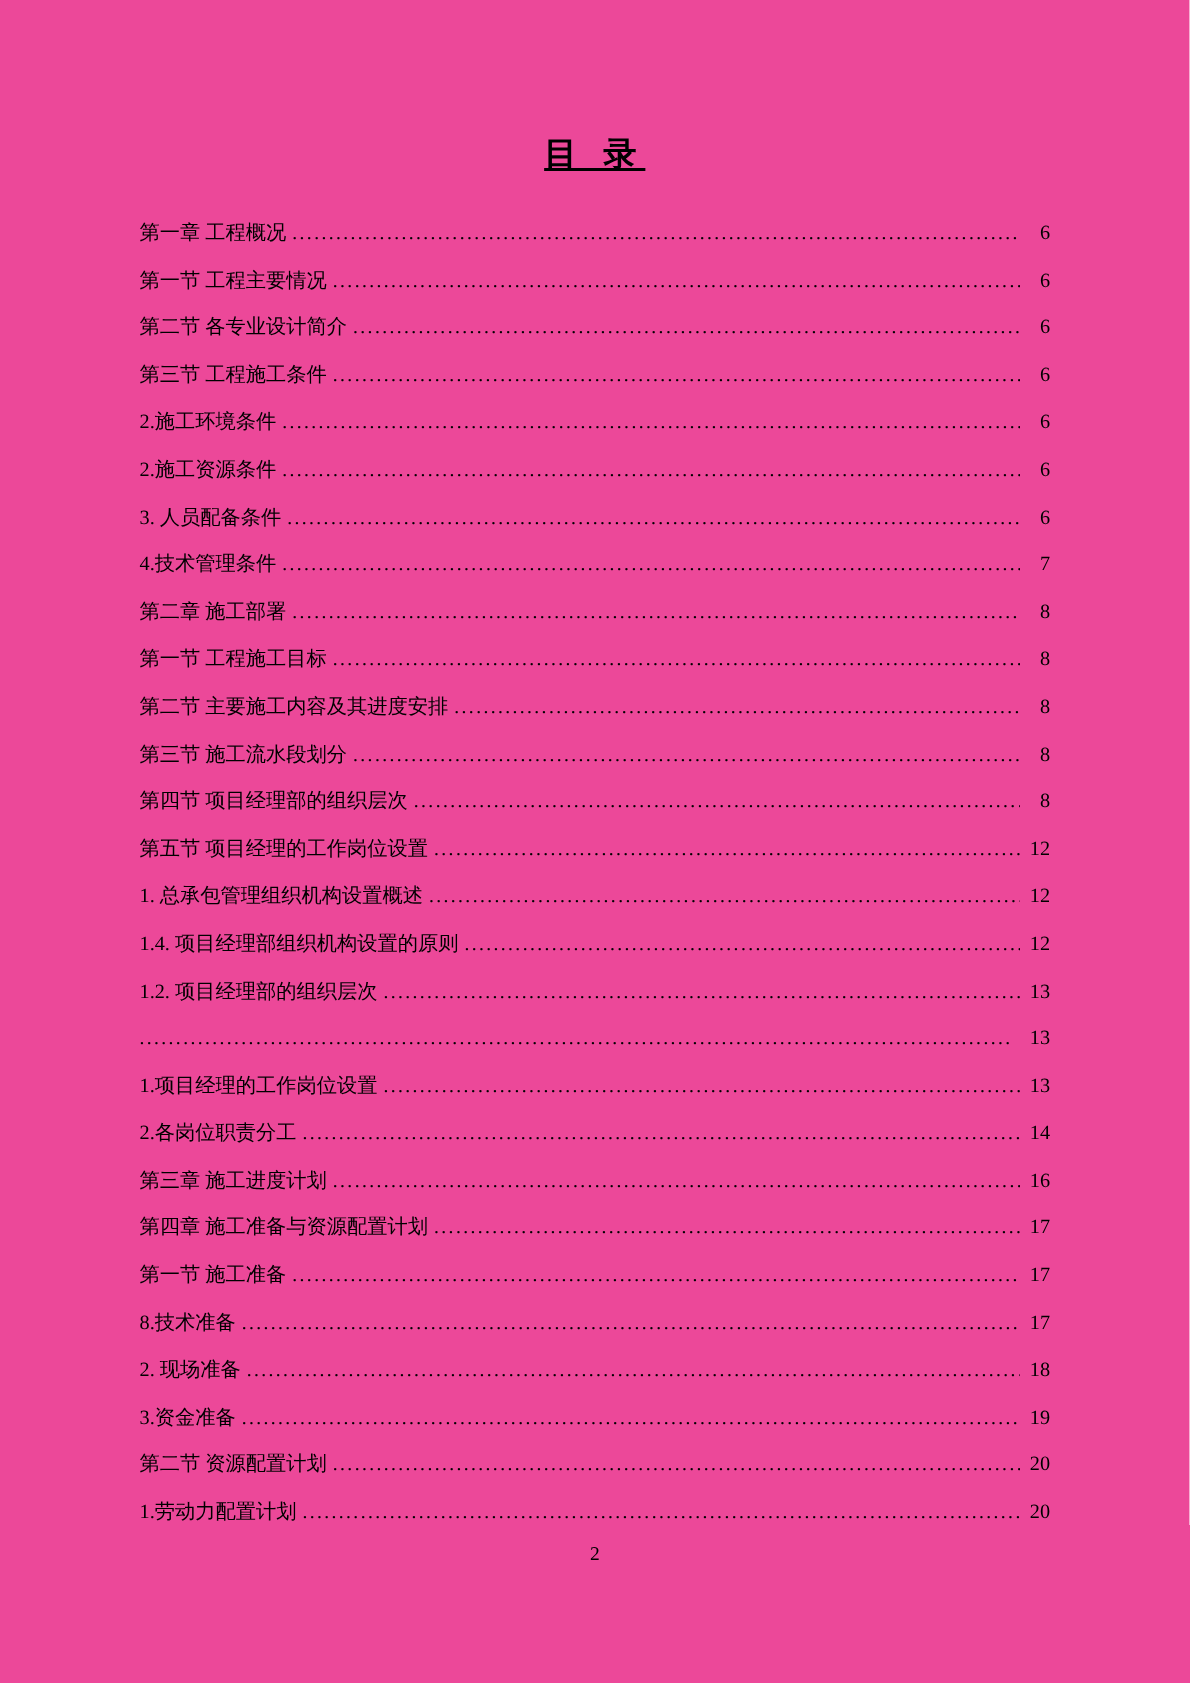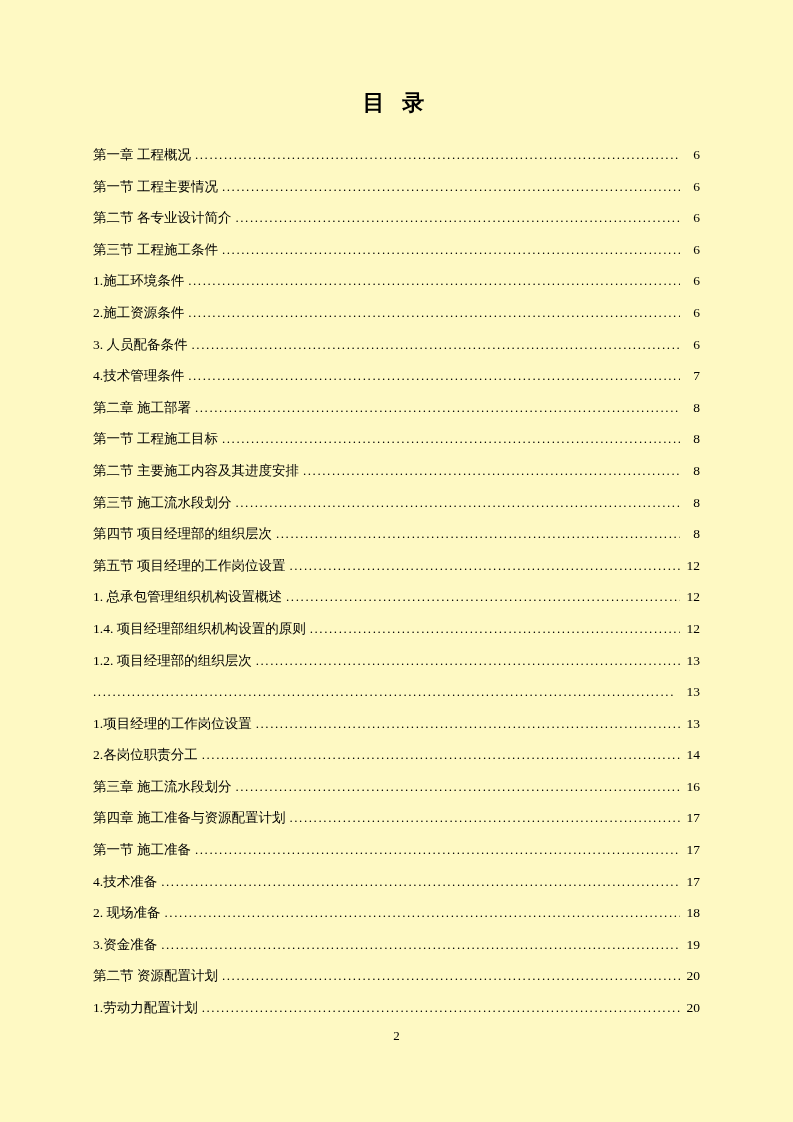--- a/index.html
+++ b/index.html
@@ -8,23 +8,24 @@
     background: #ffffff;
   }
   body {
     font-family: "Liberation Serif", "DejaVu Serif", serif;
     color: #000000;
   }
   .page {
     width: 793px;
     height: 1122px;
     position: relative;
-    background: #fef9c3;
+    background: #ec4899;
     box-sizing: border-box;
     overflow: hidden;
+    text-decoration: underline;
   }
   .doc-title {
     text-align: center;
     font-size: 22px;
     font-weight: bold;
     letter-spacing: 6px;
     margin: 0;
     padding-top: 88px;
     font-family: "Liberation Serif", "DejaVu Serif", serif;
   }
@@ -96,21 +97,21 @@
         <span class="label">第二节  各专业设计简介</span>
         <span class="leader">........................................................................................................................</span>
         <span class="page-num">6</span>
       </li>
       <li class="toc-entry">
         <span class="label">第三节  工程施工条件</span>
         <span class="leader">........................................................................................................................</span>
         <span class="page-num">6</span>
       </li>
       <li class="toc-entry">
-        <span class="label">1.施工环境条件</span>
+        <span class="label">2.施工环境条件</span>
         <span class="leader">........................................................................................................................</span>
         <span class="page-num">6</span>
       </li>
       <li class="toc-entry">
         <span class="label">2.施工资源条件</span>
         <span class="leader">........................................................................................................................</span>
         <span class="page-num">6</span>
       </li>
       <li class="toc-entry">
         <span class="label">3. 人员配备条件</span>
@@ -175,36 +176,36 @@
         <span class="label">1.项目经理的工作岗位设置</span>
         <span class="leader">........................................................................................................................</span>
         <span class="page-num">13</span>
       </li>
       <li class="toc-entry">
         <span class="label">2.各岗位职责分工</span>
         <span class="leader">........................................................................................................................</span>
         <span class="page-num">14</span>
       </li>
       <li class="toc-entry">
-        <span class="label">第三章  施工流水段划分</span>
+        <span class="label">第三章  施工进度计划</span>
         <span class="leader">........................................................................................................................</span>
         <span class="page-num">16</span>
       </li>
       <li class="toc-entry">
         <span class="label">第四章  施工准备与资源配置计划</span>
         <span class="leader">........................................................................................................................</span>
         <span class="page-num">17</span>
       </li>
       <li class="toc-entry">
         <span class="label">第一节  施工准备</span>
         <span class="leader">........................................................................................................................</span>
         <span class="page-num">17</span>
       </li>
       <li class="toc-entry">
-        <span class="label">4.技术准备</span>
+        <span class="label">8.技术准备</span>
         <span class="leader">........................................................................................................................</span>
         <span class="page-num">17</span>
       </li>
       <li class="toc-entry">
         <span class="label">2.  现场准备</span>
         <span class="leader">........................................................................................................................</span>
         <span class="page-num">18</span>
       </li>
       <li class="toc-entry">
         <span class="label">3.资金准备</span>

